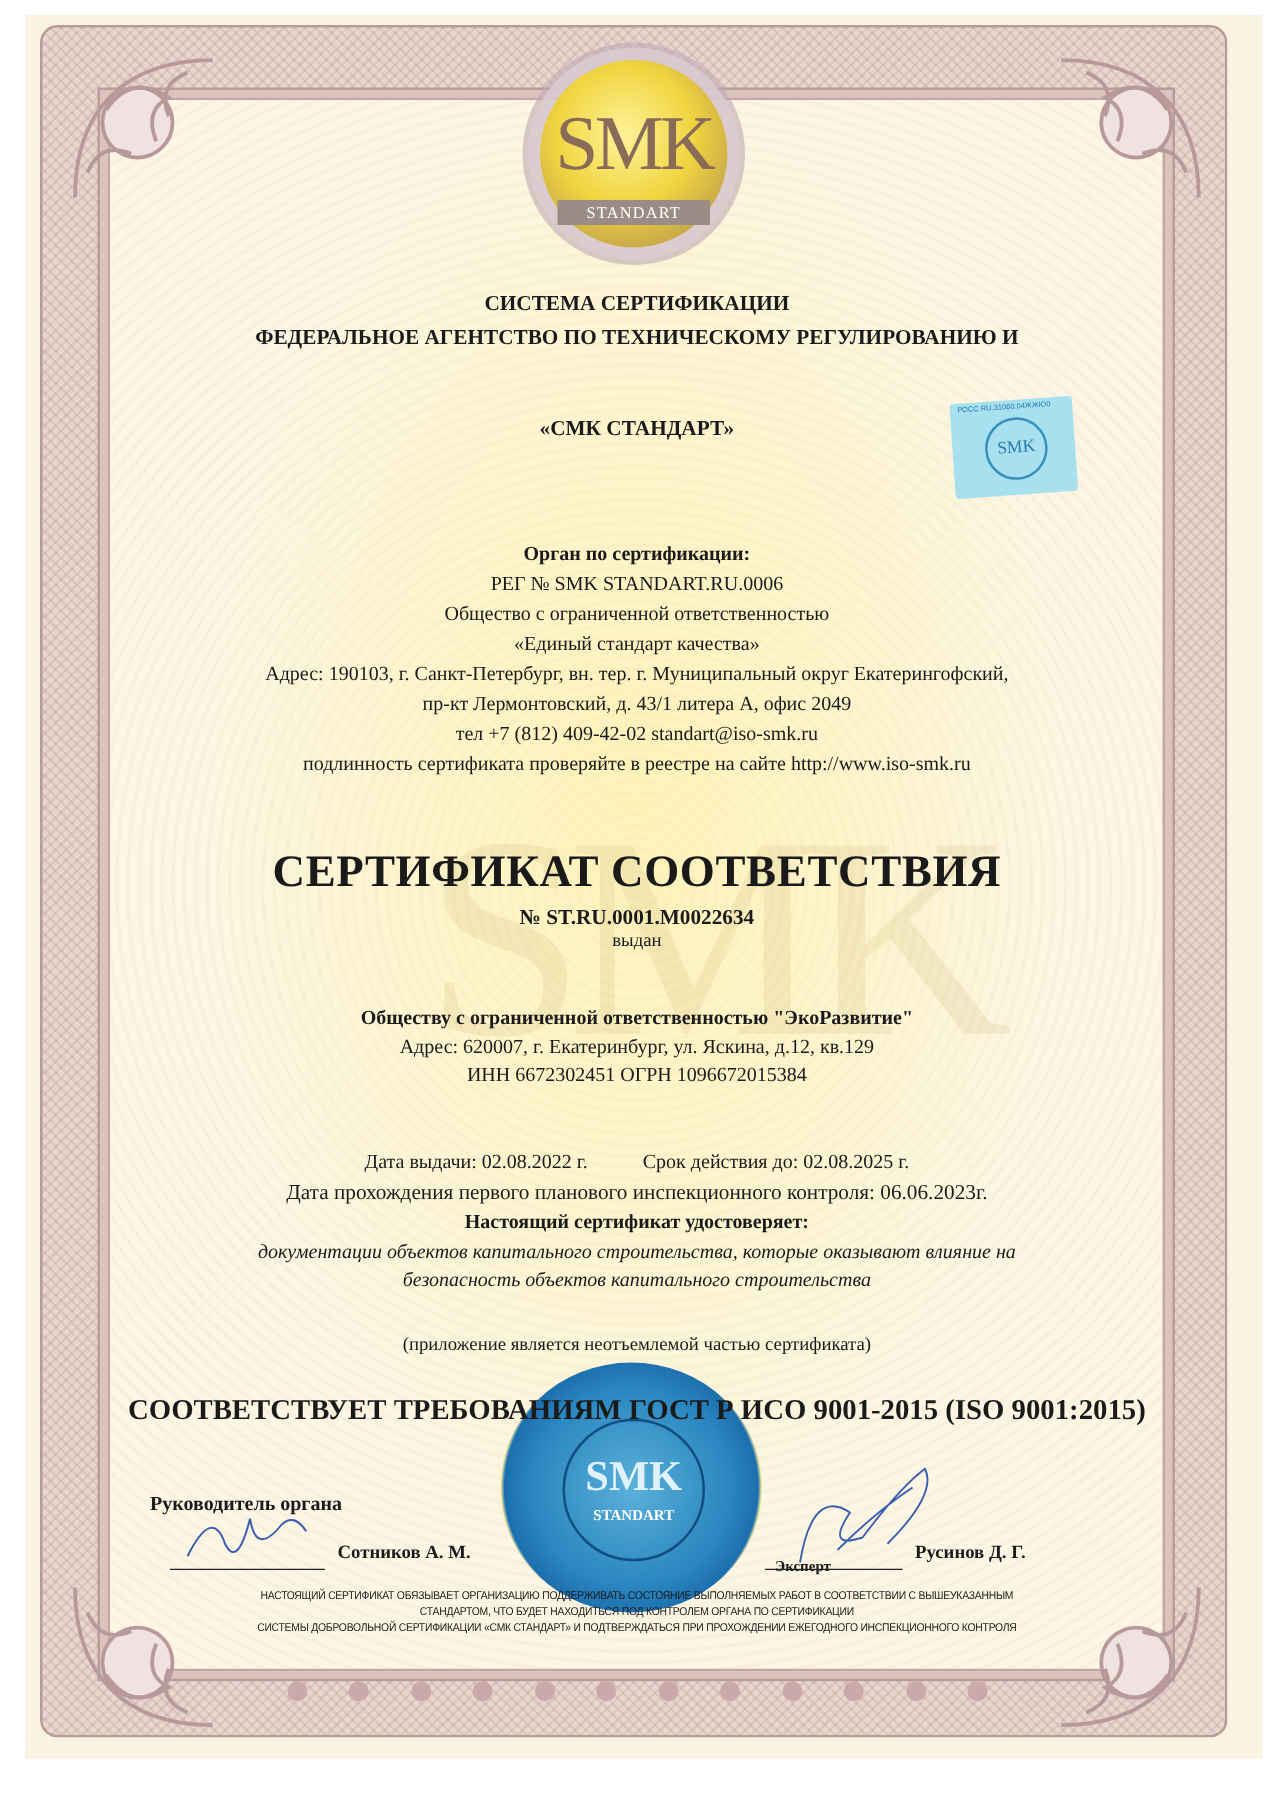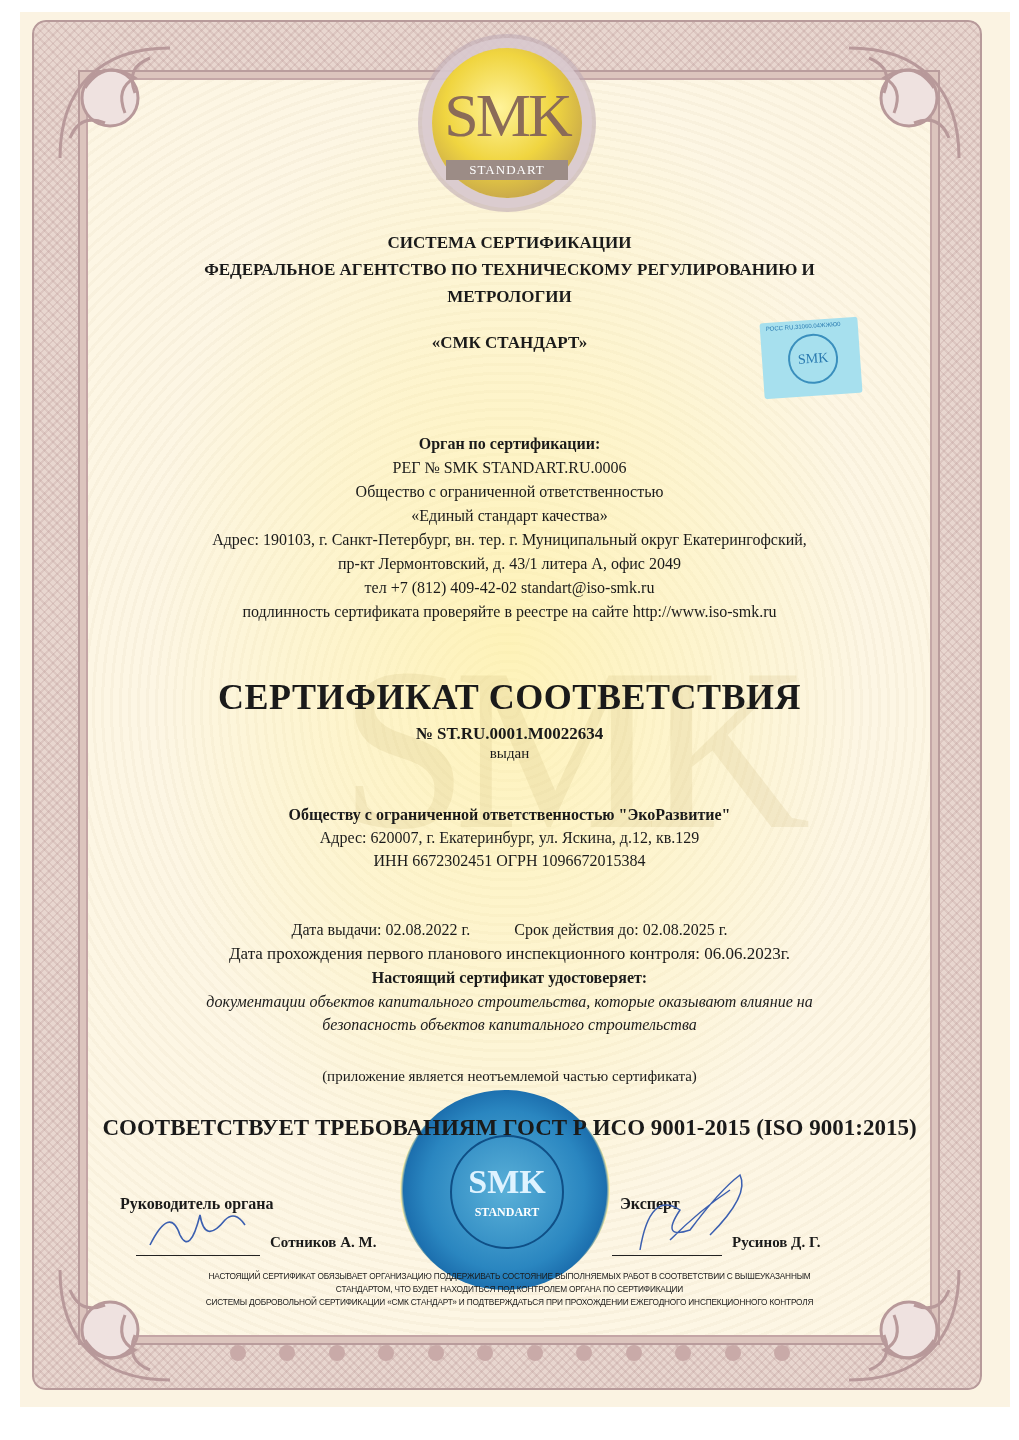--- a/index.html
+++ b/index.html
@@ -64,21 +64,21 @@
 
   .seal { position:absolute; left:400px; top:1090px; width:210px; height:200px; border-radius:50%;
     background: radial-gradient(circle, #5ab0d8 0, #2a86c0 55%, #1c6fae 70%, rgba(255,240,160,0.9) 72%, rgba(255,240,160,0) 80%); }
   .seal .inner { position:absolute; left:50px; top:45px; width:110px; height:110px; border-radius:50%;
     border:2px solid #0f4f86; color:#dff3ff; text-align:center; font-size:34px; line-height:90px; font-weight:bold; }
   .seal .inner small { position:absolute; left:0; right:0; top:68px; font-size:12px; line-height:14px; color:#fff; }
 
   .sig-left-label { position:absolute; left:120px; top:1195px; font-size:16px; font-weight:bold; }
   .sig-left-line { position:absolute; left:136px; top:1255px; width:124px; border-top:1.5px solid #222; }
   .sig-left-name { position:absolute; left:270px; top:1234px; font-size:15px; font-weight:bold; }
-  .sig-right-label { position:absolute; left:620px; top:1195px; font-size:16px; font-weight:bold; }
+  .sig-right-label { position:absolute; left:620px; top:1246px; font-size:12px; font-weight:bold; }
   .sig-right-line { position:absolute; left:612px; top:1255px; width:110px; border-top:1.5px solid #222; }
   .sig-right-name { position:absolute; left:732px; top:1234px; font-size:15px; font-weight:bold; }
   .signature { position:absolute; }
   .signature svg { width:100%; height:100%; }
 
   .t-footer { top:1270px; font-size:9px; line-height:13px; font-family:"Liberation Sans", sans-serif; transform:scaleX(0.92); letter-spacing:-0.2px; }
 </style>
 </head>
 <body>
 
@@ -148,21 +148,20 @@
 <div class="watermark">SMK</div>
 
 <div class="logo">
   <div class="logo-text">SMK</div>
   <div class="logo-sub">STANDART</div>
 </div>
 
 <div class="center t-head">
   <div>СИСТЕМА СЕРТИФИКАЦИИ</div>
   <div>ФЕДЕРАЛЬНОЕ АГЕНТСТВО ПО ТЕХНИЧЕСКОМУ РЕГУЛИРОВАНИЮ И</div>
-  <div>МЕТРОЛОГИИ</div>
 </div>
 
 <div class="center t-vol">
   <div>«СМК СТАНДАРТ»</div>
 </div>
 
 <div class="stamp-small">
   <div class="lbl">РОСС RU.31060.04ЖЖЮ0</div>
   <div class="ring">SMK</div>
 </div>

